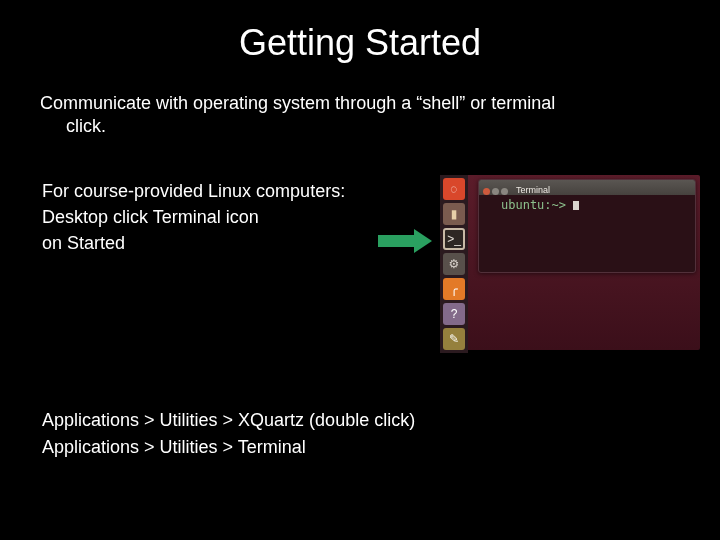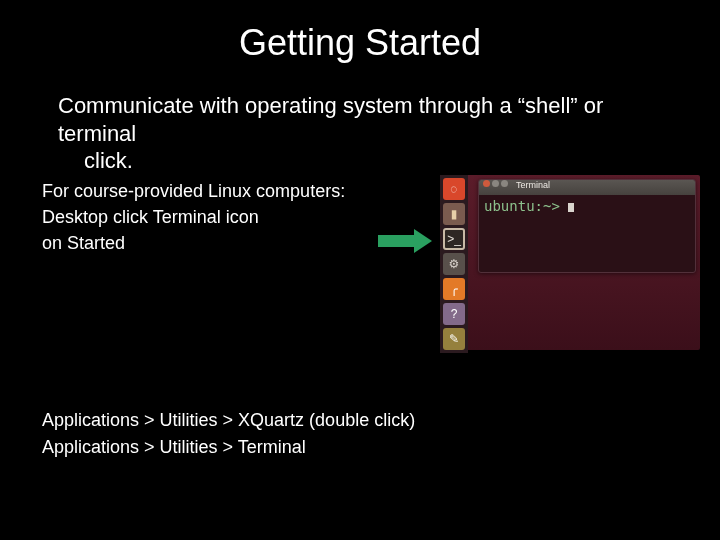--- a/index.html
+++ b/index.html
@@ -24,23 +24,23 @@
     left: 0;
     right: 0;
     text-align: center;
     font-size: 36px;
     color: #fff;
     font-weight: normal;
   }
   .subtitle {
     position: absolute;
     top: 92px;
-    left: 58px;
+    left: 40px;
     right: 42px;
-    font-size: 22px;
+    font-size: 18px;
     line-height: 1.25;
   }
   .ind { padding-left: 26px; display: block; }
   .body1 {
     position: absolute;
     top: 178px;
     left: 42px;
     width: 340px;
     font-size: 18px;
     line-height: 1.45;
@@ -127,34 +127,34 @@
     background: #2a1016;
     border: 1px solid #52303a;
     border-radius: 3px;
     box-shadow: 0 1px 4px rgba(0,0,0,.5);
     overflow:hidden;
   }
   .termwin .bar {
     height: 15px;
     background: linear-gradient(#5a5652,#46423e);
     display:flex;
-    align-items:flex-start;
+    align-items:flex-end;
     font-size:9px;
     color:#ece8e2;
     padding:0 4px;
     gap:4px;
   }
   .termwin .bar .dots { display:flex; gap:2px; margin-right:4px;}
   .termwin .bar .dot { width:7px;height:7px;border-radius:50%; }
   .dot.cl{background:#ce5a3d;} .dot.mn{background:#8a8680;} .dot.mx{background:#8a8680;}
   .termwin .prompt {
     font-family: "DejaVu Sans Mono","Menlo",monospace;
-    font-size: 14px;
+    font-size: 12px;
     color:#d9d4cd;
-    padding: 3px 5px;
+    padding: 3px 22px;
   }
   .termwin .prompt .host { color:#8cc08c; }
   .termwin .cursor {
     display:inline-block;width:6px;height:9px;background:#d9d4cd;vertical-align:middle;
   }
 </style>
 </head>
 <body>
 
 <div class="slide">

